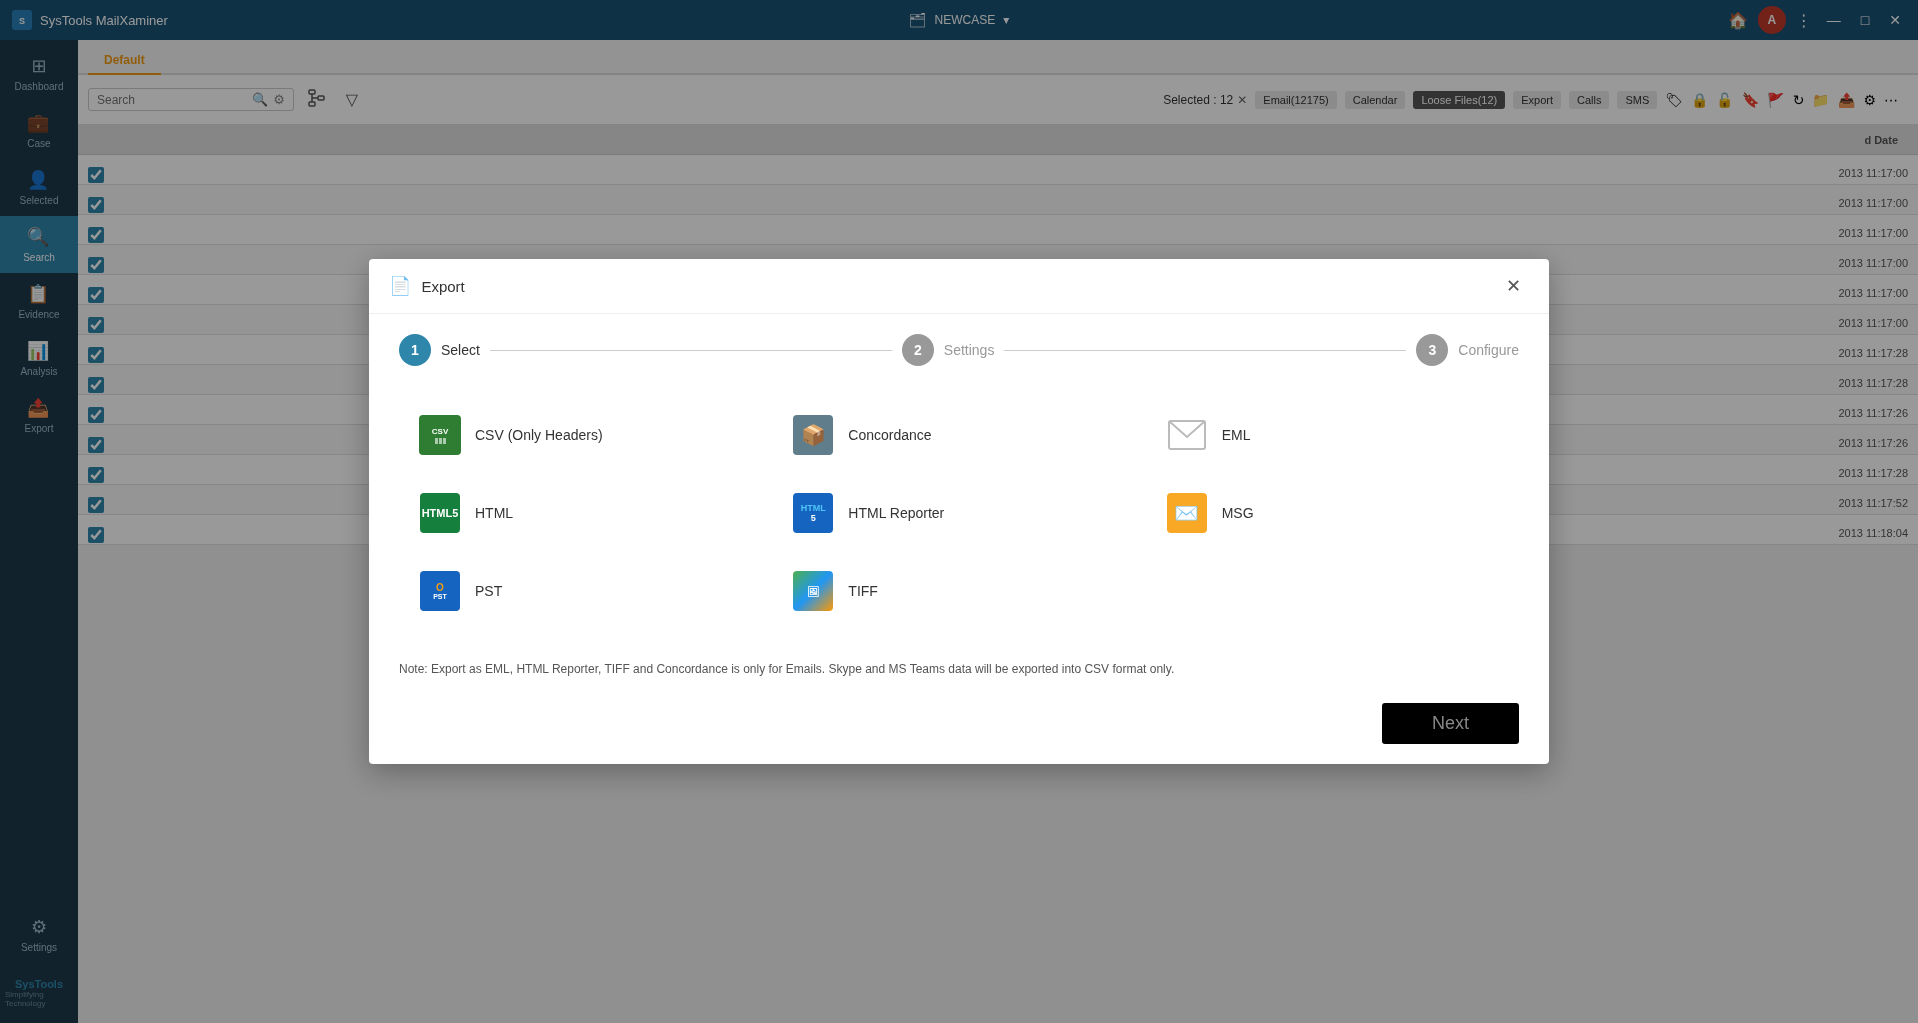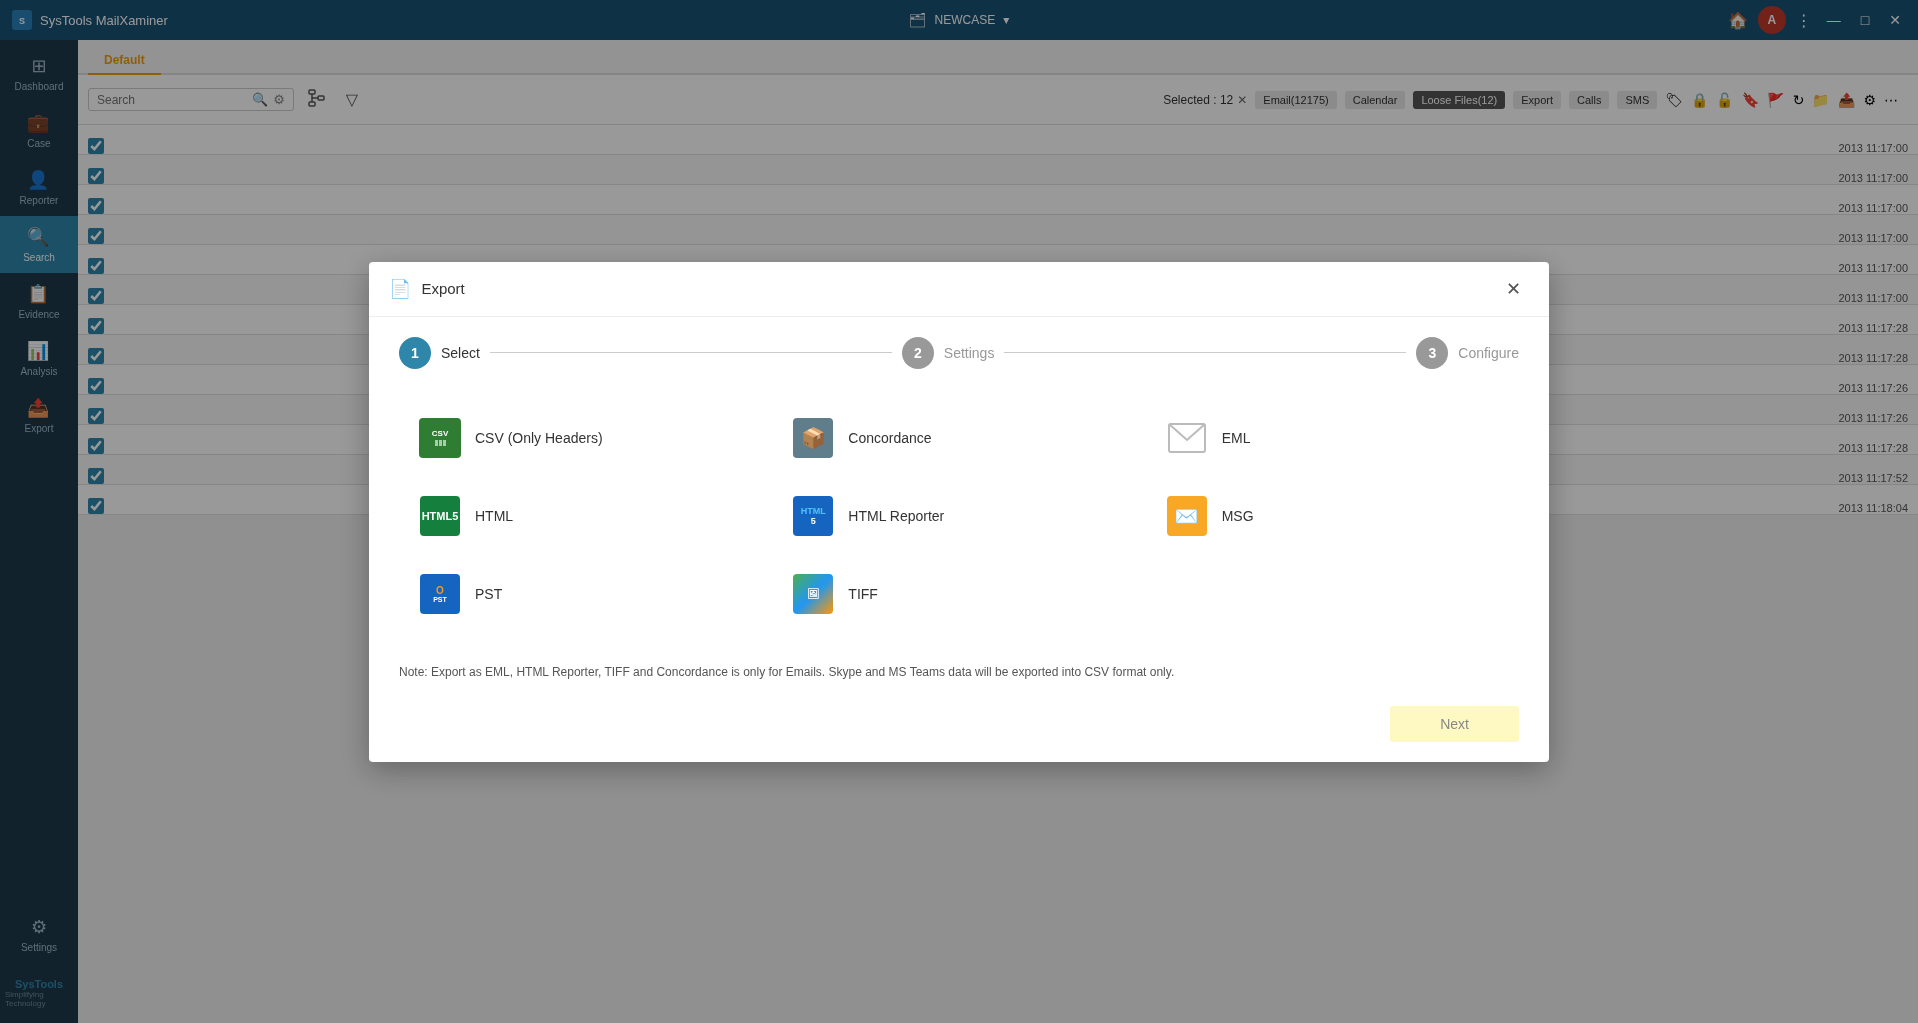--- a/index.html
+++ b/index.html
@@ -126,25 +126,25 @@
       justify-content: flex-end;
       padding-right: 20px;
       font-size: 11px;
       color: #555;
       font-weight: bold;
       border-bottom: 1px solid #ccc;
     }
     .data-rows { padding: 0; }
     .data-row {
       display: flex;
-      align-items: flex-end;
+      align-items: flex-start;
       height: 30px;
       border-bottom: 1px solid #e0e0e0;
       background: white;
-      padding: 0 10px;
+      padding: 12px 10px;
       gap: 10px;
     }
     .data-row:nth-child(even) { background: #f8f8f8; }
     .data-row-date { margin-left: auto; font-size: 11px; color: #555; }
     .checkbox { width: 16px; height: 16px; accent-color: #2e86ab; }
 
     
     .overlay {
       position: fixed;
       top: 0; left: 0; right: 0; bottom: 0;
@@ -246,25 +246,25 @@
       line-height: 1.5;
     }
 
     
     .dialog-footer {
       display: flex;
       justify-content: flex-end;
       padding: 10px 30px 20px 30px;
     }
     .btn-next {
-      background: #fef9c3;
+      background: #000000;
       color: #888;
       border: none;
       padding: 10px 50px;
-      font-size: 14px;
+      font-size: 18px;
       border-radius: 3px;
       cursor: not-allowed;
     }
     .icon-csv { 
       width: 60px; height: 40px; background: #2e7d32; border-radius: 4px;
       display: flex; align-items: center; justify-content: center;
       font-size: 9px; font-weight: bold; color: white; flex-direction: column;
     }
     .icon-concordance {
       width: 40px; height: 40px; background: #607d8b; border-radius: 4px;
@@ -339,21 +339,21 @@
     <div class="sidebar-item">
       <span class="sidebar-icon">⊞</span>
       <span class="sidebar-label">Dashboard</span>
     </div>
     <div class="sidebar-item">
       <span class="sidebar-icon">💼</span>
       <span class="sidebar-label">Case</span>
     </div>
     <div class="sidebar-item">
       <span class="sidebar-icon">👤</span>
-      <span class="sidebar-label">Reporter</span>
+      <span class="sidebar-label">Selected</span>
     </div>
     <div class="sidebar-item active">
       <span class="sidebar-icon">🔍</span>
       <span class="sidebar-label">Search</span>
     </div>
     <div class="sidebar-item">
       <span class="sidebar-icon">📋</span>
       <span class="sidebar-label">Evidence</span>
     </div>
     <div class="sidebar-item">
@@ -416,20 +416,23 @@
         <span style="font-size:14px;cursor:pointer;">🚩</span>
         <span style="font-size:14px;cursor:pointer;">↻</span>
         <span style="font-size:14px;cursor:pointer;">📁</span>
         <span style="font-size:14px;cursor:pointer;">📤</span>
         <span style="font-size:14px;cursor:pointer;">⚙</span>
         <span style="font-size:14px;cursor:pointer;">⋯</span>
       </div>
     </div>
 
     <div class="data-area">
+      <div class="data-column-header">
+        <span>d Date</span>
+      </div>
       <div class="data-rows">
         <div class="data-row">
           <input type="checkbox" class="checkbox" checked="" style="">
           <span class="data-row-date">2013 11:17:00</span>
         </div>
         <div class="data-row">
           <input type="checkbox" class="checkbox" checked="" style="">
           <span class="data-row-date">2013 11:17:00</span>
         </div>
         <div class="data-row">

